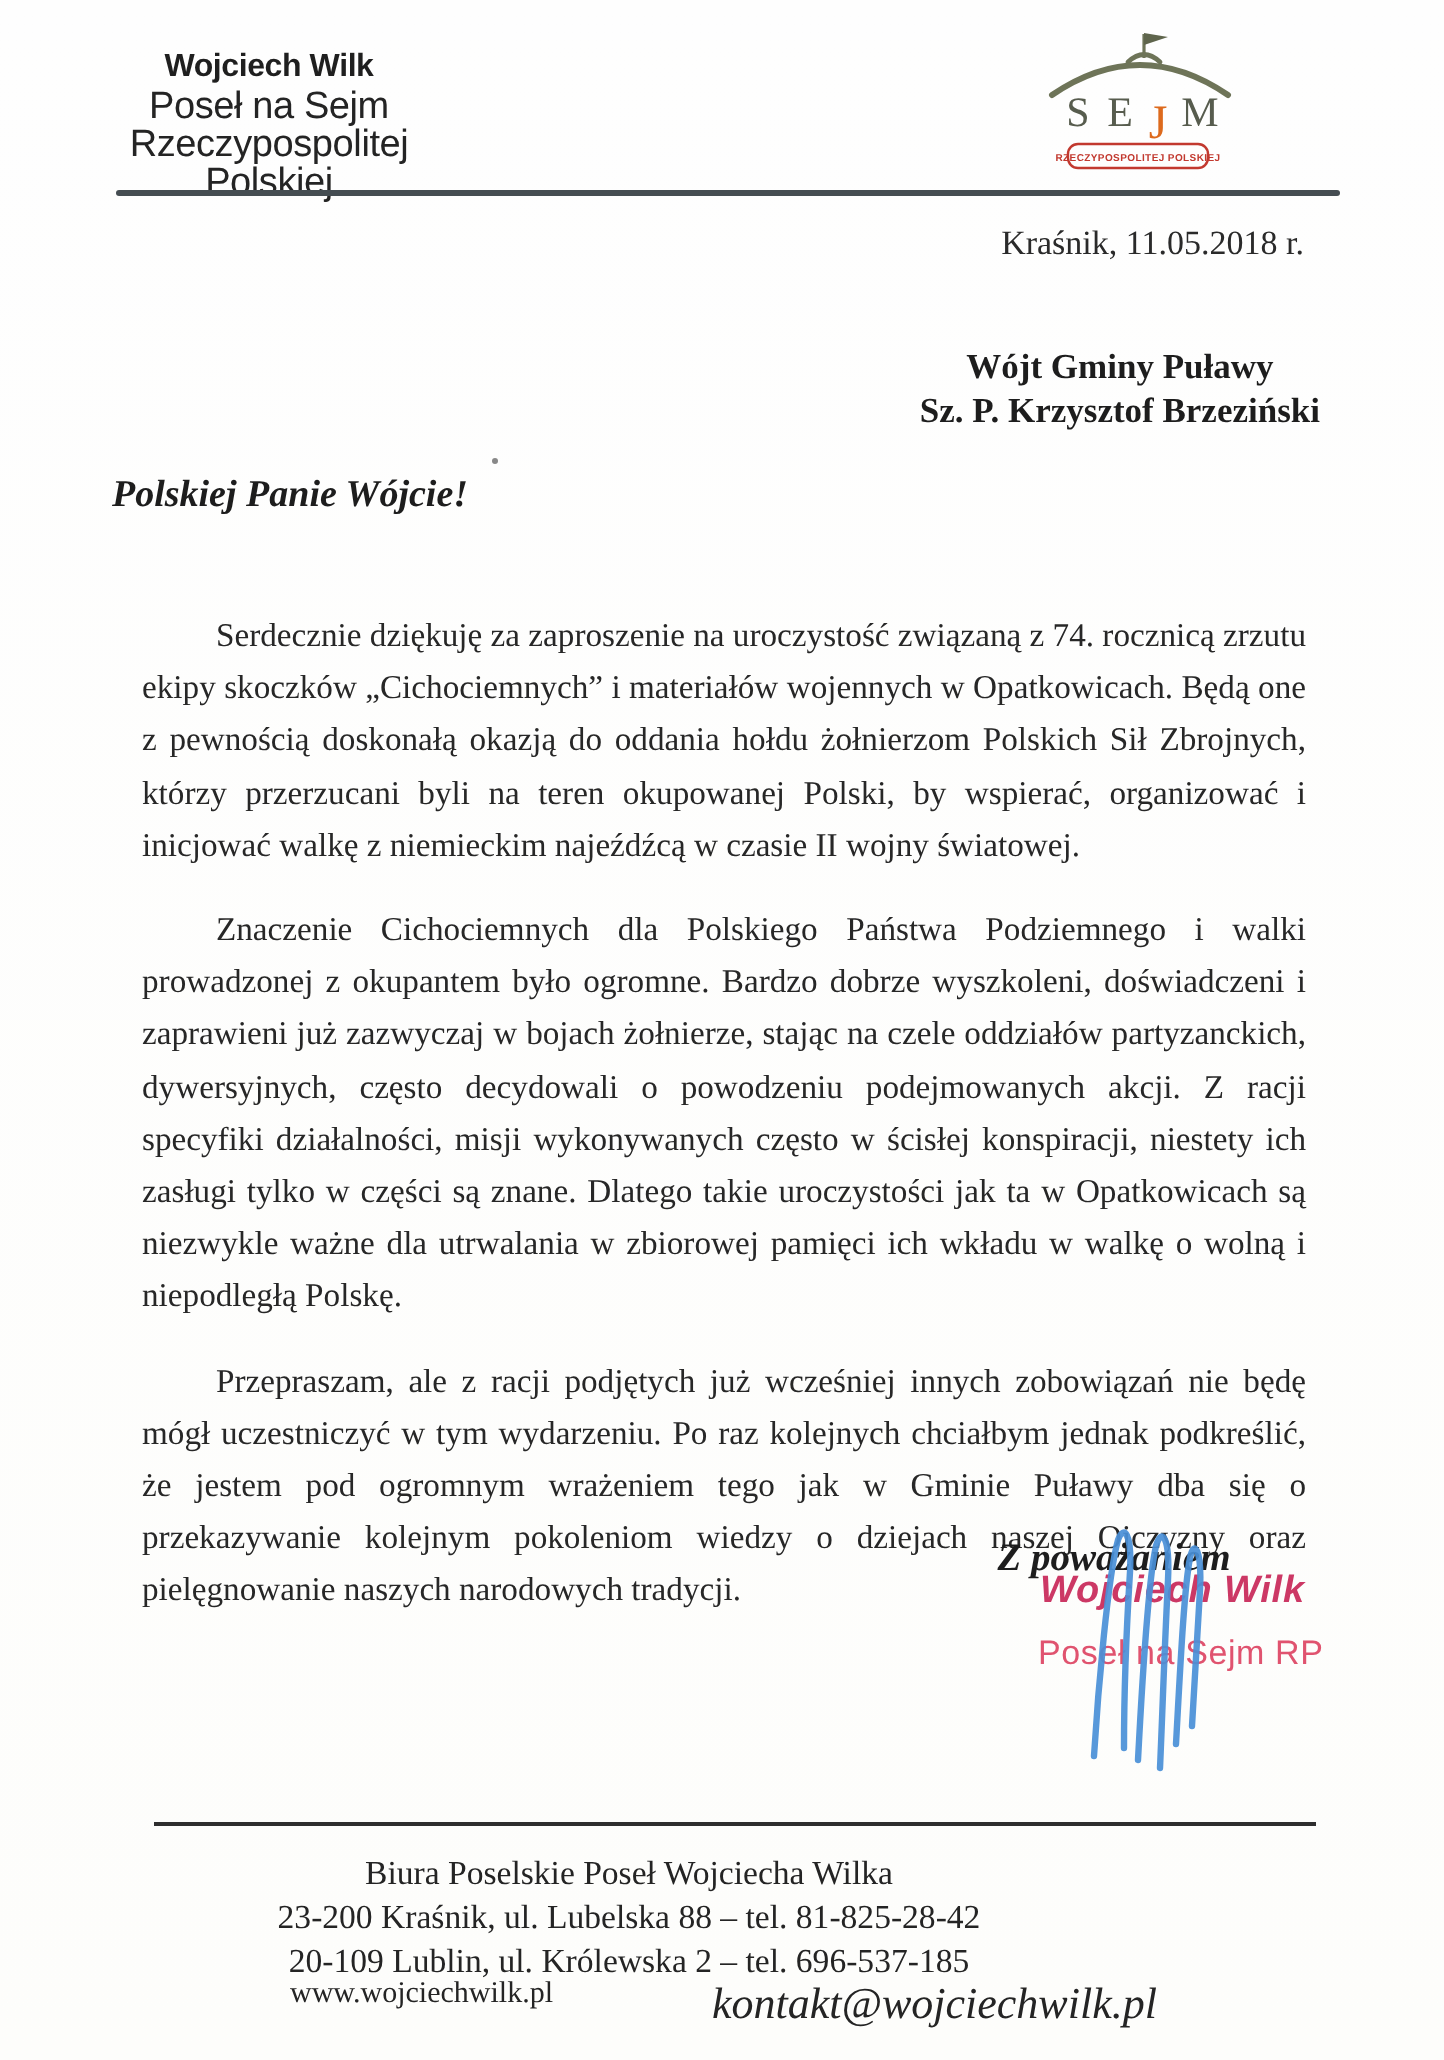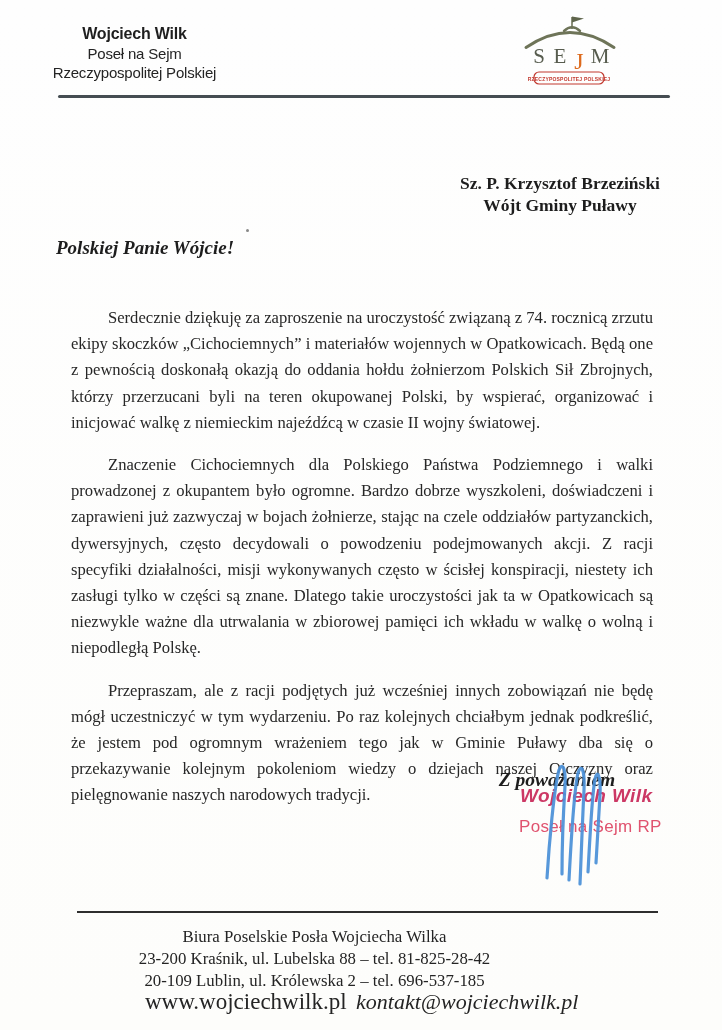--- a/index.html
+++ b/index.html
@@ -20,21 +20,21 @@
   
   .sender-block {
     position: absolute;
     left: 52px; top: 24px; width: 165px;
     text-align: center;
     font-family: "Liberation Sans", sans-serif;
     color: #1f1f1f;
     letter-spacing: -0.2px;
   }
   .sender-name { font-size: 16px; font-weight: bold; line-height: 20px; }
-  .sender-title { font-size: 15px; line-height: 19px; color: #242424; }
+  .sender-title { font-size: 19px; line-height: 19px; color: #242424; }
 
   .logo-wrap { position: absolute; left: 518px; top: 14px; width: 100px; height: 72px; }
 
   .header-rule {
     position: absolute; left: 58px; top: 95px; width: 612px; height: 3px;
     background: #454d52; border-radius: 2px;
   }
 
   
   .date-line {
@@ -87,21 +87,21 @@
   
   .footer-rule {
     position: absolute; left: 77px; top: 911px; width: 581px; height: 2px;
     background: #2e2e2e;
   }
   .footer-block {
     position: absolute; left: 62px; top: 926px; width: 505px;
     text-align: center; font-size: 16.8px; line-height: 22px; color: #242424;
   }
   .footer-contact-row { position: absolute; top: 989px; left: 0; width: 722px; height: 22px; }
-  .footer-website { position: absolute; left: 145px; font-size: 23px; color: #242424; }
+  .footer-website { position: absolute; left: 145px; font-size: 15px; color: #242424; }
   .footer-email   { position: absolute; left: 356px; font-size: 22px; color: #242424; font-style: italic; }
 </style>
 </head>
 <body>
 
 <div class="page">
 
   <div class="sender-block">
     <div class="sender-name">Wojciech Wilk</div>
     <div class="sender-title">Poseł na Sejm</div>
@@ -123,24 +123,25 @@
       <text x="61" y="55" text-anchor="middle" font-family="Liberation Serif, serif" font-size="24" fill="#dd6a1d">J</text>
       <text x="82" y="49" text-anchor="middle" font-family="Liberation Serif, serif" font-size="21" fill="#575c4e">M</text>
 
       <rect x="16" y="58" width="70" height="12" rx="5" fill="none" stroke-width="1.2" stroke="#c2392f"></rect>
       <text x="51" y="66.5" text-anchor="middle" font-family="Liberation Sans, sans-serif" font-size="5" font-weight="bold" letter-spacing="0.2" fill="#c2392f">RZECZYPOSPOLITEJ POLSKIEJ</text>
     </svg>
   </div>
 
   <div class="header-rule"></div>
 
+  <div class="date-line">Kraśnik, 11.05.2018 r.</div>
 
   <div class="recipient-block">
+    <div>Wójt Gminy Puławy</div>
     <div>Sz. P. Krzysztof Brzeziński</div>
-    <div>Wójt Gminy Puławy</div>
   </div>
 
   <div class="scan-dot"></div>
   <div class="salutation">Polskiej Panie Wójcie!</div>
 
   <div class="letter-body">
     <p>Serdecznie dziękuję za zaproszenie na uroczystość związaną z 74. rocznicą zrzutu ekipy skoczków „Cichociemnych” i materiałów wojennych w Opatkowicach. Będą one z pewnością doskonałą okazją do oddania hołdu żołnierzom Polskich Sił Zbrojnych, którzy przerzucani byli na teren okupowanej Polski, by wspierać, organizować i inicjować walkę z niemieckim najeźdźcą w czasie II wojny światowej.</p>
     <p>Znaczenie Cichociemnych dla Polskiego Państwa Podziemnego i walki prowadzonej z okupantem było ogromne. Bardzo dobrze wyszkoleni, doświadczeni i zaprawieni już zazwyczaj w bojach żołnierze, stając na czele oddziałów partyzanckich, dywersyjnych, często decydowali o powodzeniu podejmowanych akcji. Z racji specyfiki działalności, misji wykonywanych często w ścisłej konspiracji, niestety ich zasługi tylko w części są znane. Dlatego takie uroczystości jak ta w Opatkowicach są niezwykle ważne dla utrwalania w zbiorowej pamięci ich wkładu w walkę o wolną i niepodległą Polskę.</p>
     <p>Przepraszam, ale z racji podjętych już wcześniej innych zobowiązań nie będę mógł uczestniczyć w tym wydarzeniu. Po raz kolejnych chciałbym jednak podkreślić, że jestem pod ogromnym wrażeniem tego jak w Gminie Puławy dba się o przekazywanie kolejnym pokoleniom wiedzy o dziejach naszej Ojczyzny oraz pielęgnowanie naszych narodowych tradycji.</p>
   </div>
@@ -153,21 +154,21 @@
   <svg class="signature-svg" width="70" height="135" viewBox="0 0 70 135">
     <g fill="none" stroke-width="3.2" stroke-linecap="round" stroke-linejoin="round" opacity="0.92">
       <path d="M13,118 C15,85 20,28 25,10 C28,2 32,7 31,26 C29,58 28,92 28,114" stroke="#4a90d8"></path>
       <path d="M35,120 C37,82 40,30 44,13 C47,3 51,9 50,30 C48,70 47,102 46,124" stroke="#4a90d8"></path>
       <path d="M54,112 C56,76 58,34 61,19 C63,9 67,15 66,35 C64,66 63,88 62,103" stroke="#4a90d8"></path>
     </g>
   </svg>
 
   <div class="footer-rule"></div>
   <div class="footer-block">
-    <div>Biura Poselskie Posła Wojciecha Wilka</div>
+    <div>Biura Poselskie Poseł Wojciecha Wilka</div>
     <div>23-200 Kraśnik, ul. Lubelska 88 – tel. 81-825-28-42</div>
     <div>20-109 Lublin, ul. Królewska 2 – tel. 696-537-185</div>
   </div>
   <div class="footer-contact-row">
     <span class="footer-website">www.wojciechwilk.pl</span>
     <span class="footer-email">kontakt@wojciechwilk.pl</span>
   </div>
 
 </div>
 

